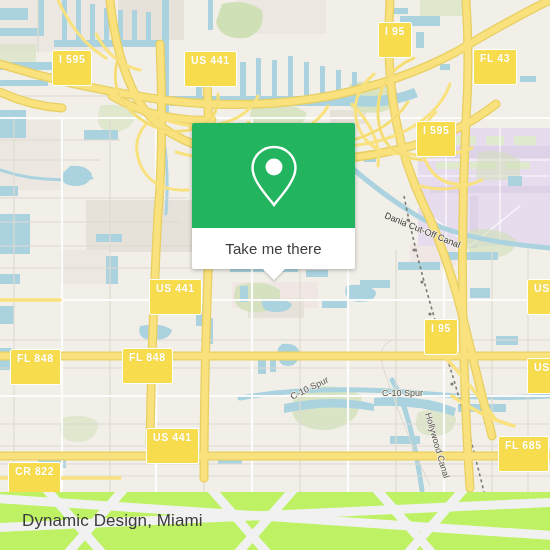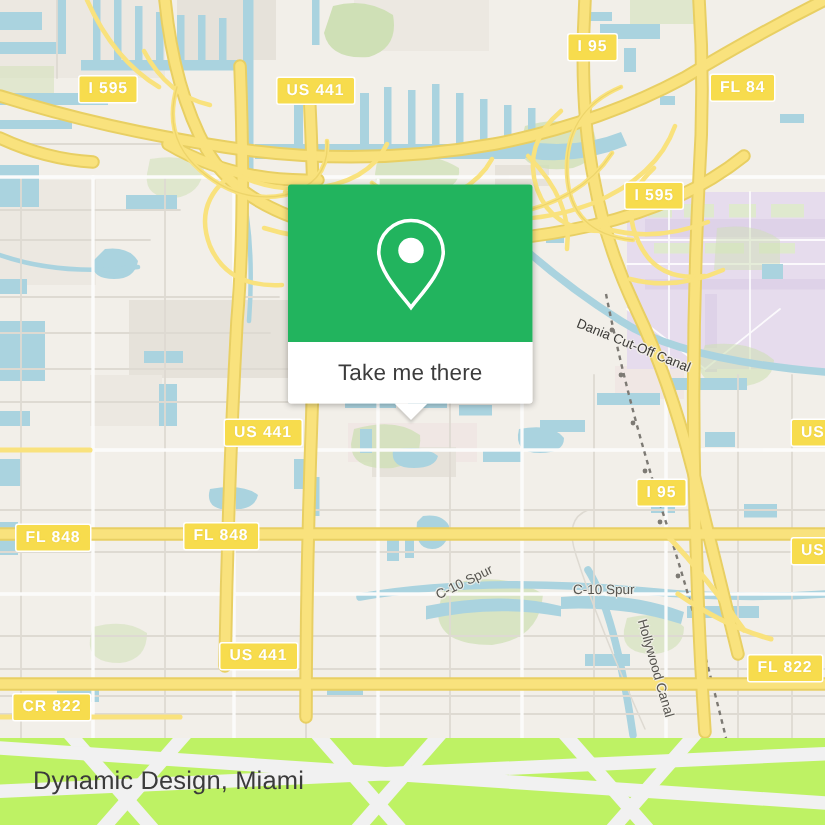--- a/index.html
+++ b/index.html
@@ -43,21 +43,21 @@
     position: absolute;
     background: #f7dc4d;
     border: 1.6px solid #ffffff;
     border-radius: 2px;
     color: #ffffff;
     font-family: "Liberation Sans", sans-serif;
     font-size: 10.5px;
     font-weight: bold;
     letter-spacing: 0.6px;
     line-height: 1;
-    padding: 3px 6px 3px 6px;
+    padding: 3px 6px 20px 6px;
     white-space: nowrap;
     box-sizing: border-box;
     text-shadow: 0 0 1px rgba(180,150,0,0.25);
   }
 
   
   .map-label {
     position: absolute;
     color: #585651;
     font-family: "Liberation Sans", sans-serif;
@@ -450,30 +450,30 @@
         <path d="M444 356 q28 30 52 64"></path>
         <path d="M452 396 q32 22 62 30"></path>
         <path d="M0 478 H120"></path>
       </g>
     </svg>
 
     <div id="shield-layer">
         <div class="shield" style="left: 52px; top: 50px;">I 595</div>
         <div class="shield" style="left: 184px; top: 51px;">US 441</div>
         <div class="shield" style="left: 378px; top: 22px;">I 95</div>
-        <div class="shield" style="left: 473px; top: 49px;">FL 84</div>
+        <div class="shield" style="left: 473px; top: 49px;">FL 43</div>
         <div class="shield" style="left: 416px; top: 121px;">I 595</div>
         <div class="shield" style="left: 149px; top: 279px;">US 441</div>
         <div class="shield" style="left: 527px; top: 279px;">US</div>
         <div class="shield" style="left: 424px; top: 319px;">I 95</div>
         <div class="shield" style="left: 10px; top: 349px;">FL 848</div>
         <div class="shield" style="left: 122px; top: 348px;">FL 848</div>
         <div class="shield" style="left: 527px; top: 358px;">US</div>
         <div class="shield" style="left: 146px; top: 428px;">US 441</div>
-        <div class="shield" style="left: 498px; top: 436px;">FL 822</div>
+        <div class="shield" style="left: 498px; top: 436px;">FL 685</div>
         <div class="shield" style="left: 8px; top: 450px; margin-top: 12px;">CR 822</div>
       </div>
 
     <div id="label-layer">
         <div class="map-label dark" style="left: 385px; top: 210px; transform: rotate(22deg); transform-origin: left center;">Dania Cut-Off Canal</div>
         <div class="map-label" style="left: 291px; top: 392px; transform: rotate(-26deg); transform-origin: left center;">C-10 Spur</div>
         <div class="map-label" style="left: 382px; top: 388px; transform: rotate(0deg); transform-origin: left center;">C-10 Spur</div>
         <div class="map-label" style="left: 428px; top: 408px; transform: rotate(74deg); transform-origin: left center;">Hollywood Canal</div>
       </div>
 

